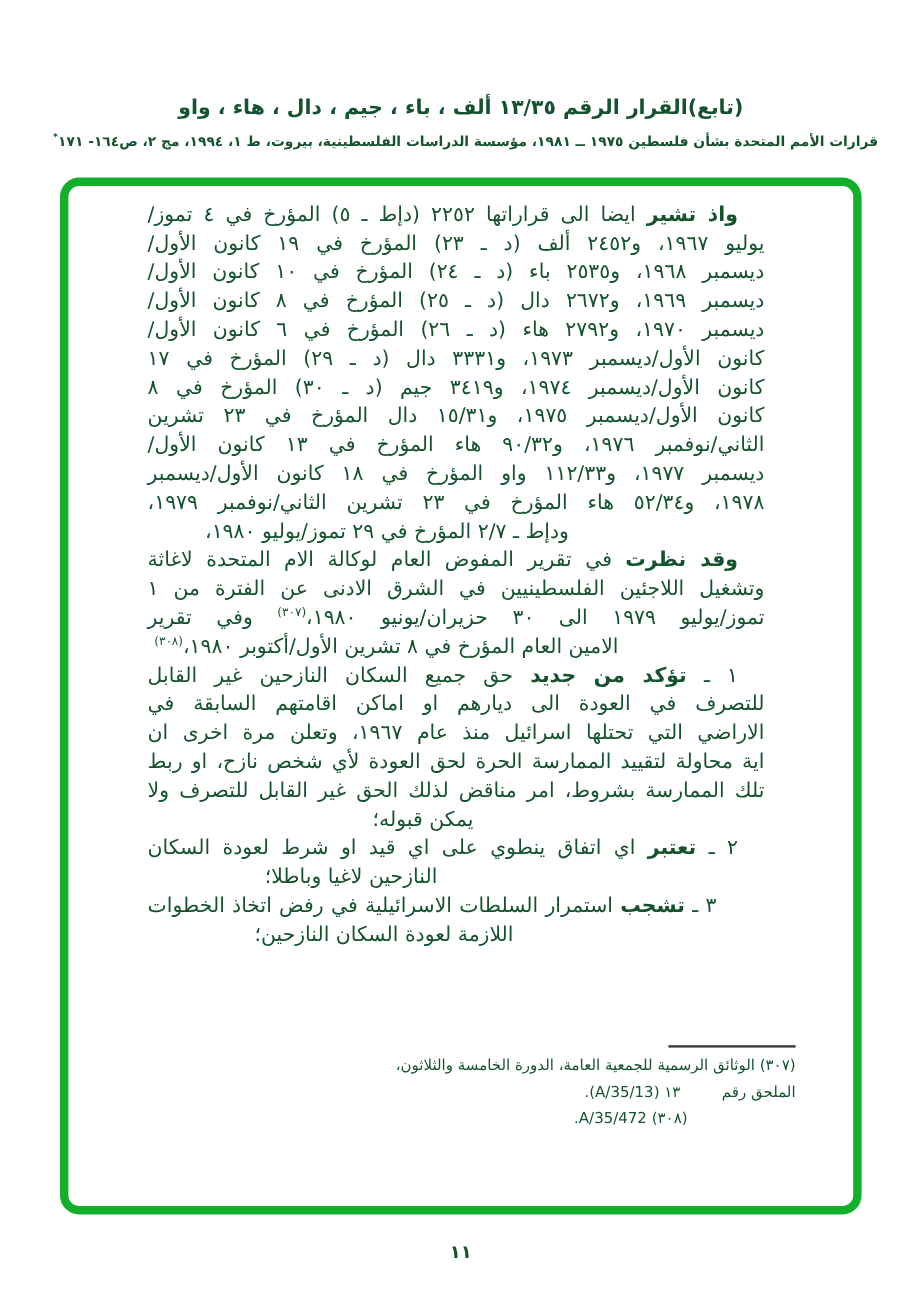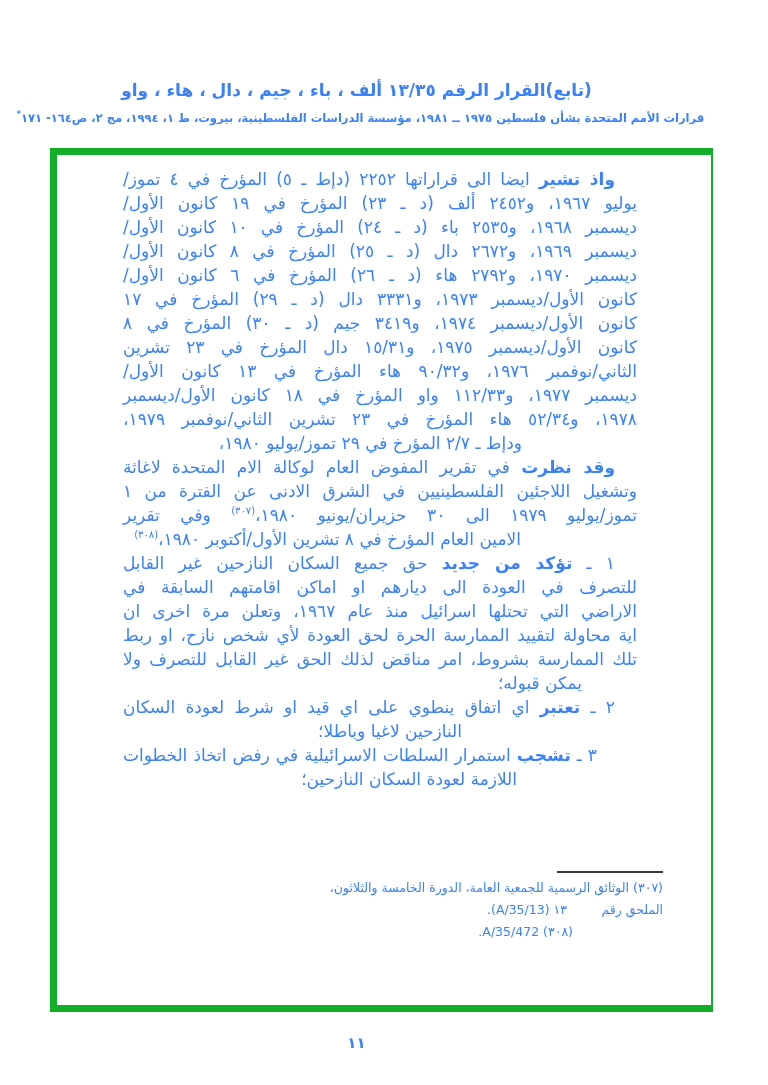--- a/index.html
+++ b/index.html
@@ -1,38 +1,38 @@
 <!DOCTYPE html>
 <html lang="ar"><head>
 <meta charset="utf-8">
 <style>
   html,body{margin:0;padding:0;background:#ffffff;}
   .page{
-    position:relative;width:713px;height:1085px;background:#ffffff;
-    font-family:"DejaVu Sans",sans-serif;color:#3b82f6;direction:rtl;overflow:hidden;
+    position:relative;width:768px;height:1085px;background:#ffffff;
+    font-family:"DejaVu Sans",sans-serif;color:#14532d;direction:rtl;overflow:hidden;
   }
   .hdr1{
     position:absolute;top:80px;left:0;width:100%;text-align:center;
     font-size:17px;font-weight:bold;letter-spacing:.2px;
   }
   .hdr2{
     position:absolute;top:110px;left:4px;width:100%;text-align:center;
     font-size:11.5px;font-weight:bold;
   }
   .hdr2 sup{font-size:8px;}
   .green-box{
     position:absolute;top:148px;left:50px;width:668px;height:864px;
-    border:7px solid #12b02a;border-radius:0;box-sizing:border-box;background:#ffffff;
+    border:7px solid #12b02a;border-radius:16px;box-sizing:border-box;background:#ffffff;
   }
   .content{
     position:absolute;top:12px;right:74px;left:66px;
     font-size:17px;line-height:24px;
   }
   .line{
-    direction:rtl;text-align:right;white-space:normal;height:24px;
+    direction:rtl;text-align:center;white-space:normal;height:24px;
   }
   .line.j{text-align:justify;text-align-last:justify;}
   .line b{font-weight:bold;}
   .line sup{font-size:10px;line-height:0;}
   .footnotes{
     position:absolute;top:716px;right:48px;width:336px;
     font-size:12.5px;line-height:22px;
   }
   .fn-divider{
     width:106px;border-top:2px solid #3a3a3a;margin:0 0 4px 0;

